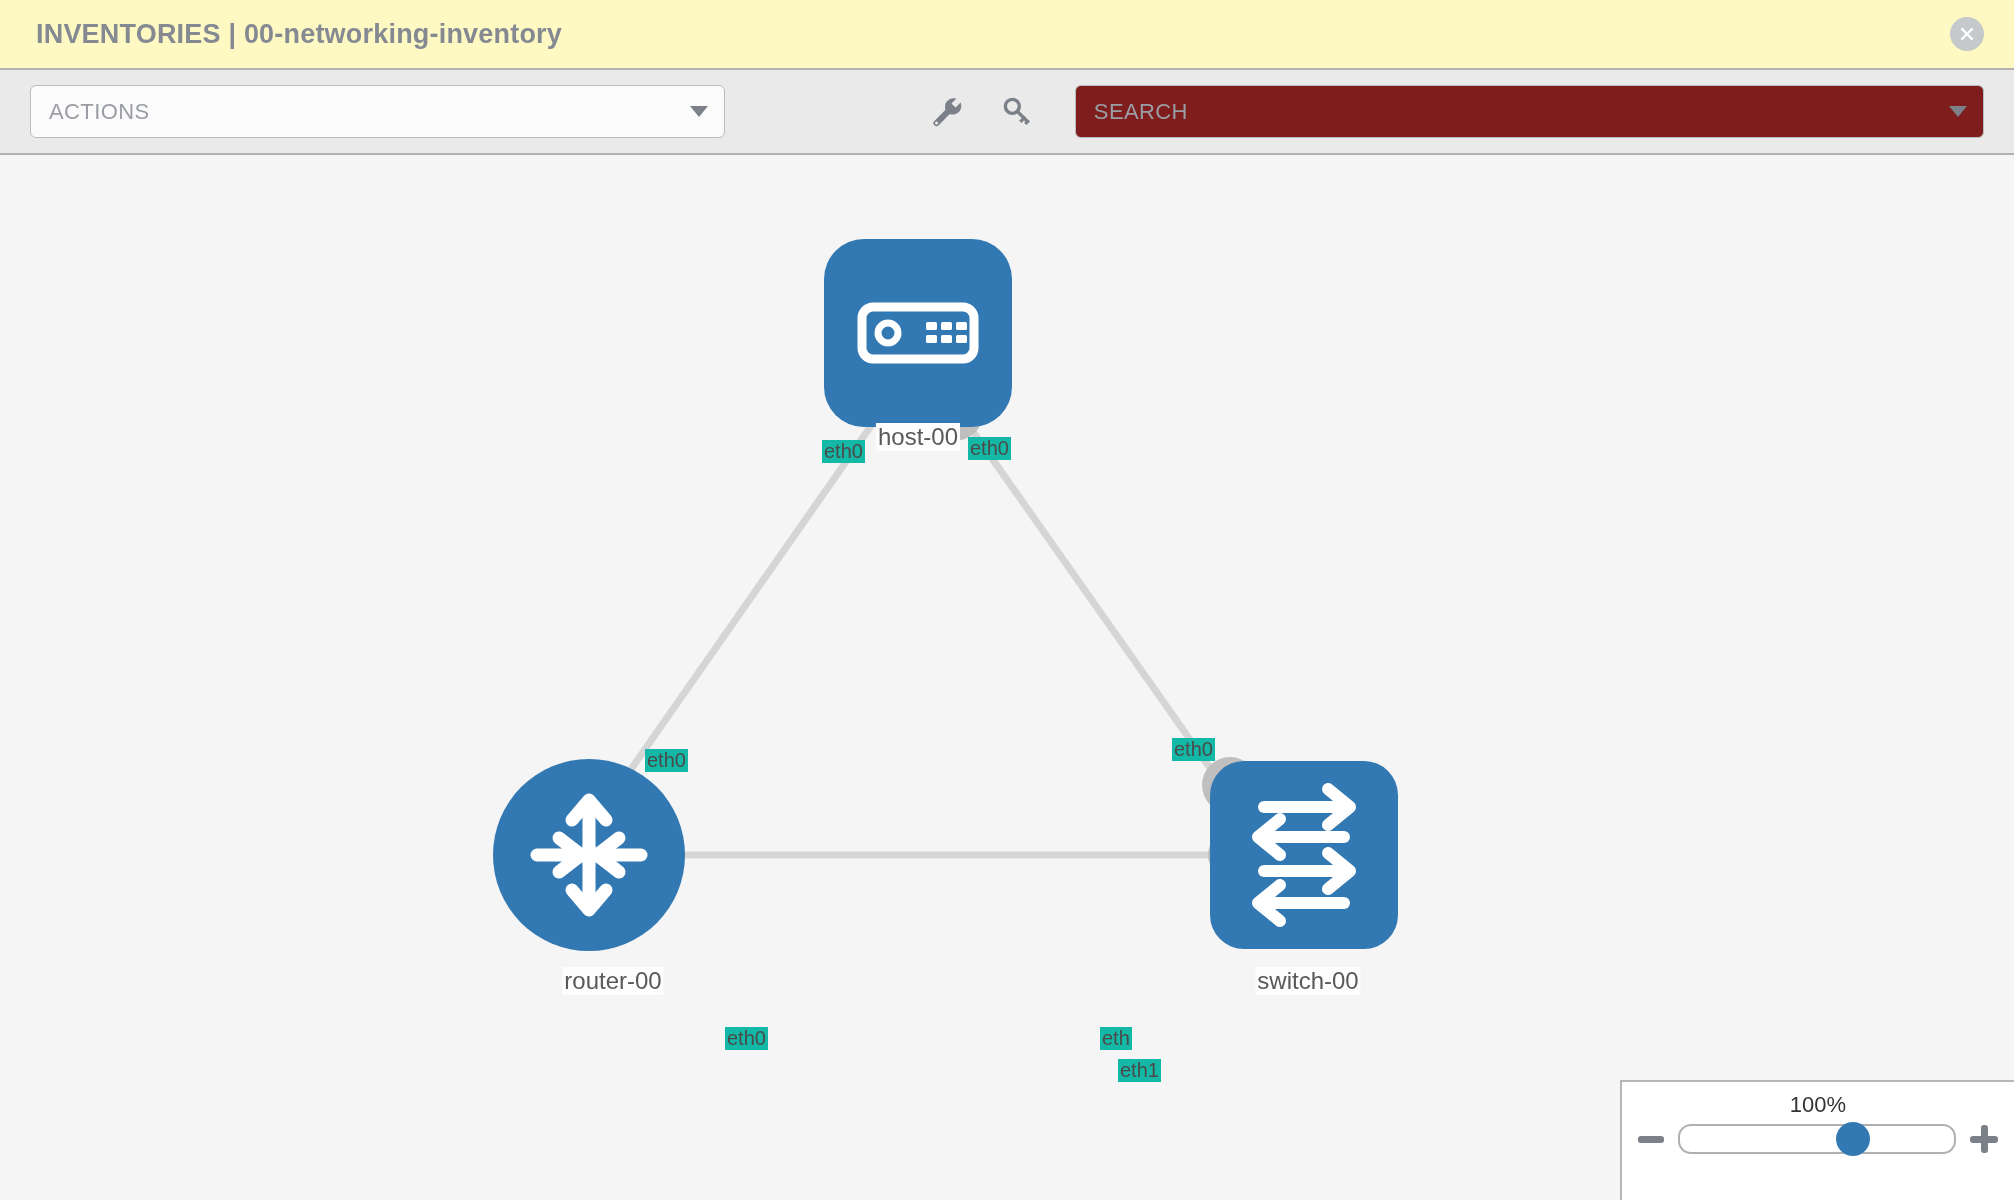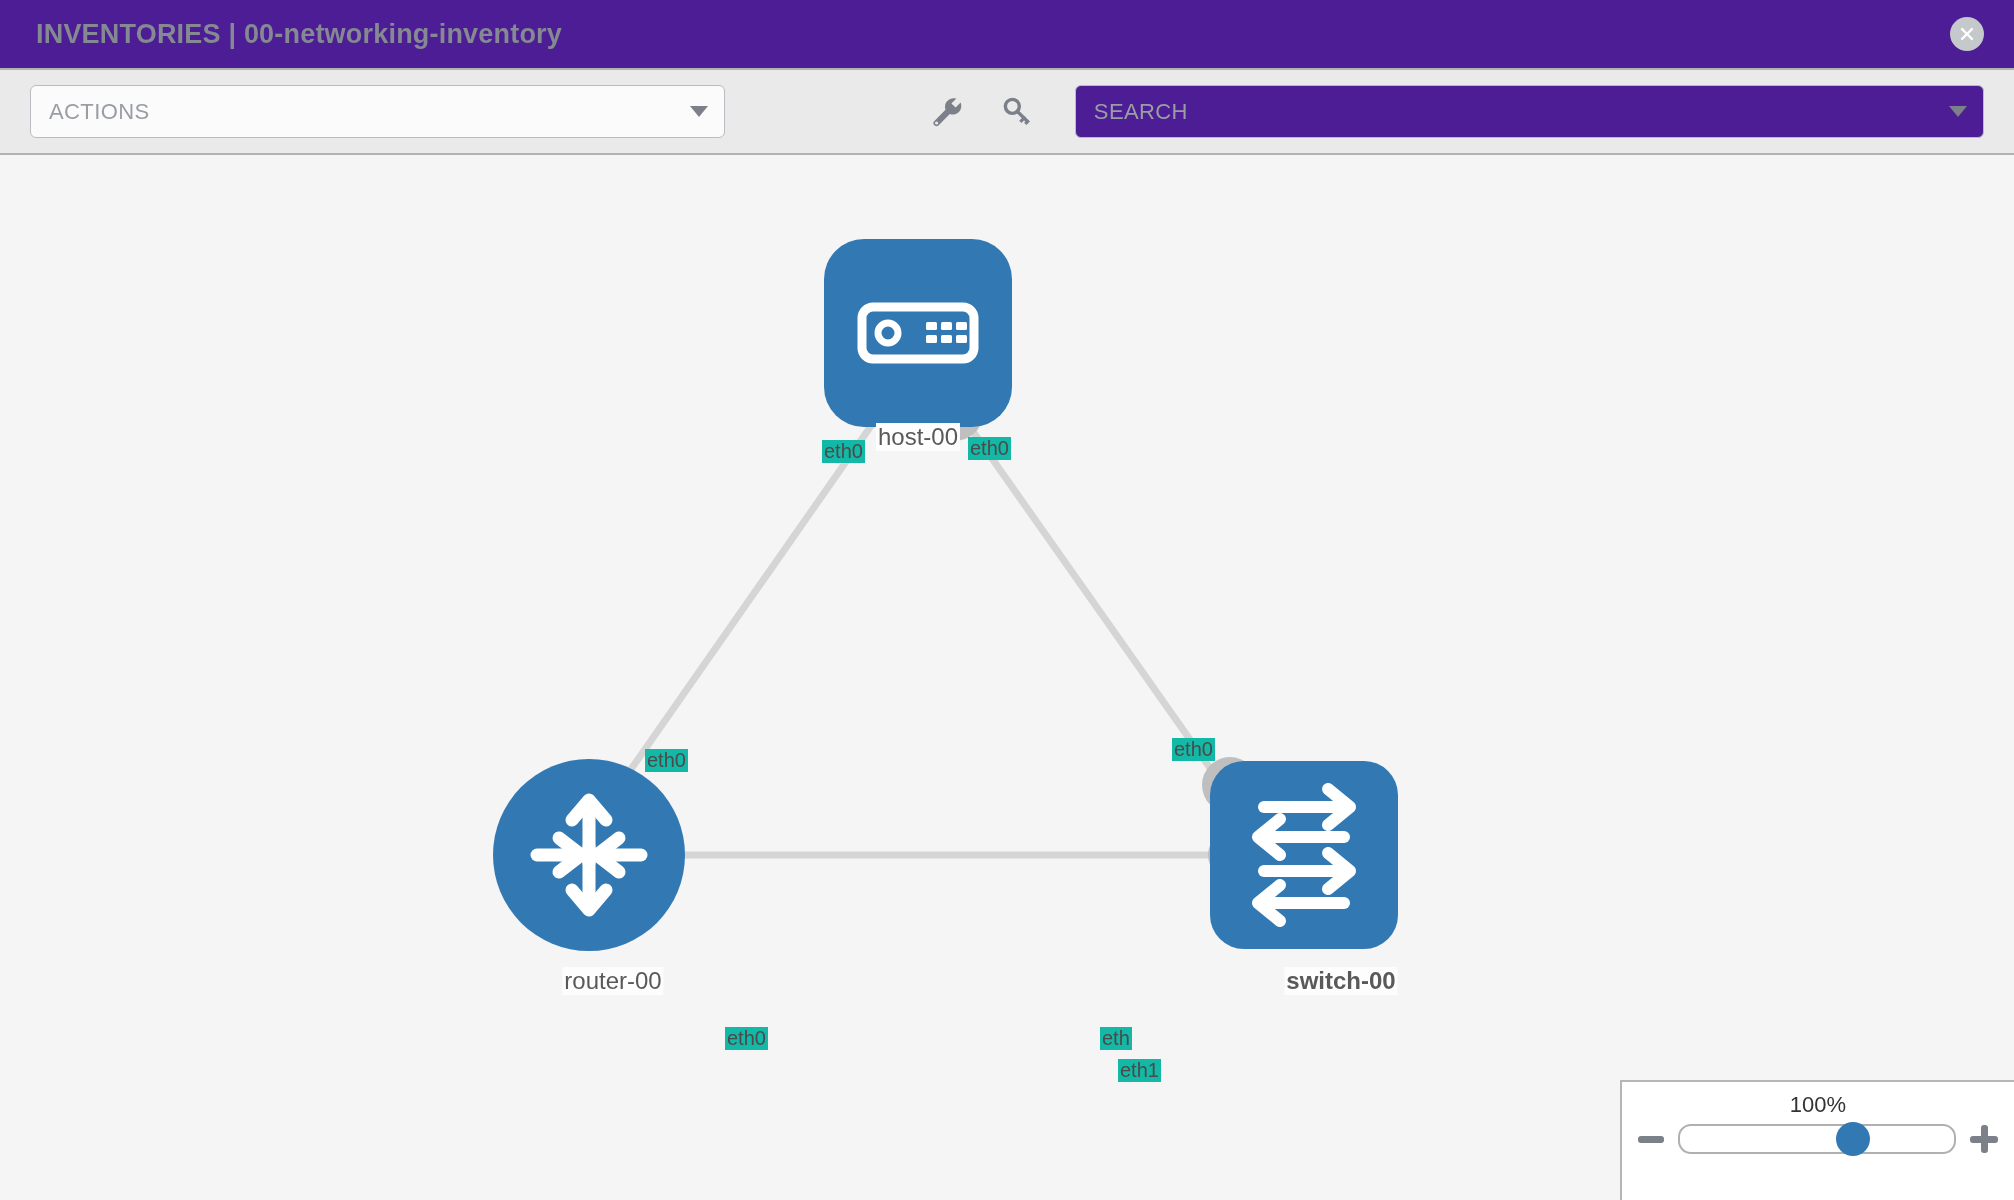--- a/index.html
+++ b/index.html
@@ -12,21 +12,21 @@
     width: 2014px;
     height: 1200px;
     font-family: "Liberation Sans", sans-serif;
     overflow: hidden;
     position: relative;
   }
 
   
   .header {
     height: 68px;
-    background: #4c1d95;
+    background: #fef9c3;
     display: flex;
     align-items: center;
     padding: 0 0 0 36px;
     box-sizing: border-box;
     position: relative;
   }
   .page-title {
     font-size: 27px;
     font-weight: bold;
     color: #848992;
@@ -67,21 +67,21 @@
     border: 1px solid #b9bcc0;
     border-radius: 6px;
     display: flex;
     align-items: center;
     padding: 0 16px 0 18px;
     box-sizing: border-box;
     cursor: pointer;
     position: relative;
   }
   .select-box.actions { width: 709px; }
-  .select-box.search  { width: 928px; background:#4c1d95;}
+  .select-box.search  { width: 928px; background:#7f1d1d;}
   .select-text {
     font-size: 22px;
     color: #9a9ea4;
     letter-spacing: 0.4px;
     flex: 1;
     white-space: nowrap;
   }
   .caret {
     width: 0; height: 0;
     border-left: 9px solid transparent;
@@ -315,21 +315,21 @@
         <polyline points="24,-2 46,16 24,34"></polyline>
 
         <line x1="40" y1="48" x2="-44" y2="48"></line>
         <polyline points="-24,30 -46,48 -24,66"></polyline>
       </g>
     </g>
   </svg>
 
   <div class="node-label" style="left:918px; top:268px;">host-00</div>
   <div class="node-label" style="left:613px; top:812px;">router-00</div>
-  <div class="node-label" style="left:1341px; top:812px;font-weight:bold;">switch-00</div>
+  <div class="node-label" style="left:1308px; top:812px;">switch-00</div>
 
   <div class="edge-label" style="left:822px; top:285px;">eth0</div>
   <div class="edge-label" style="left:968px; top:282px;">eth0</div>
 
   <div class="edge-label" style="left:645px; top:594px;">eth0</div>
   <div class="edge-label" style="left:1172px; top:583px;">eth0</div>
 
   <div class="edge-label" style="left:725px; top:872px;">eth0</div>
   <div class="edge-label" style="left:1100px; top:872px;">eth</div>
   <div class="edge-label" style="left:1118px; top:872px;margin-top:32px;">eth1</div>

